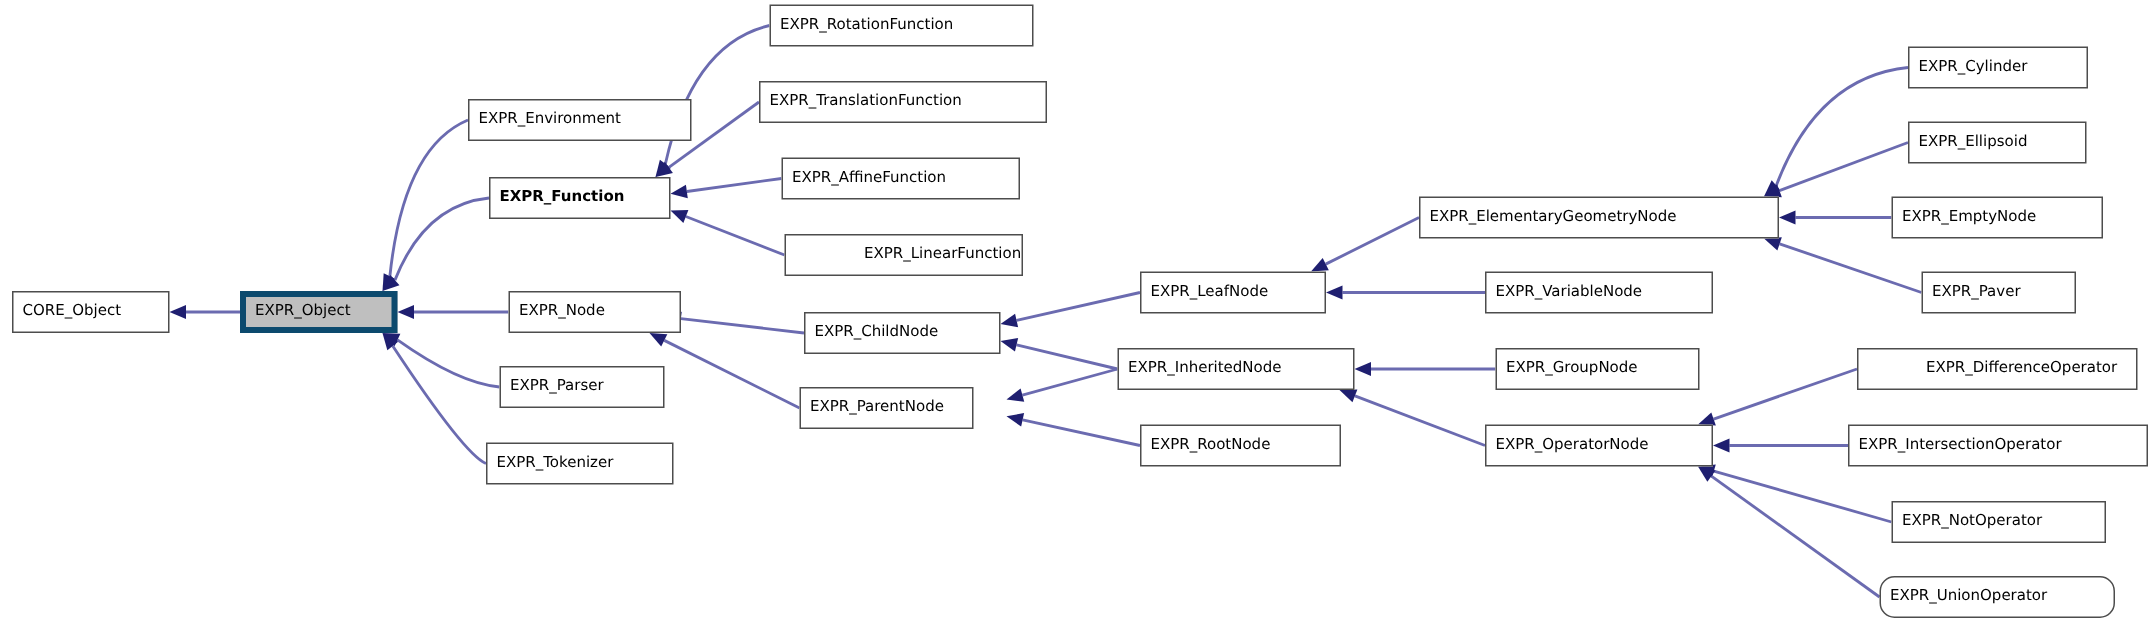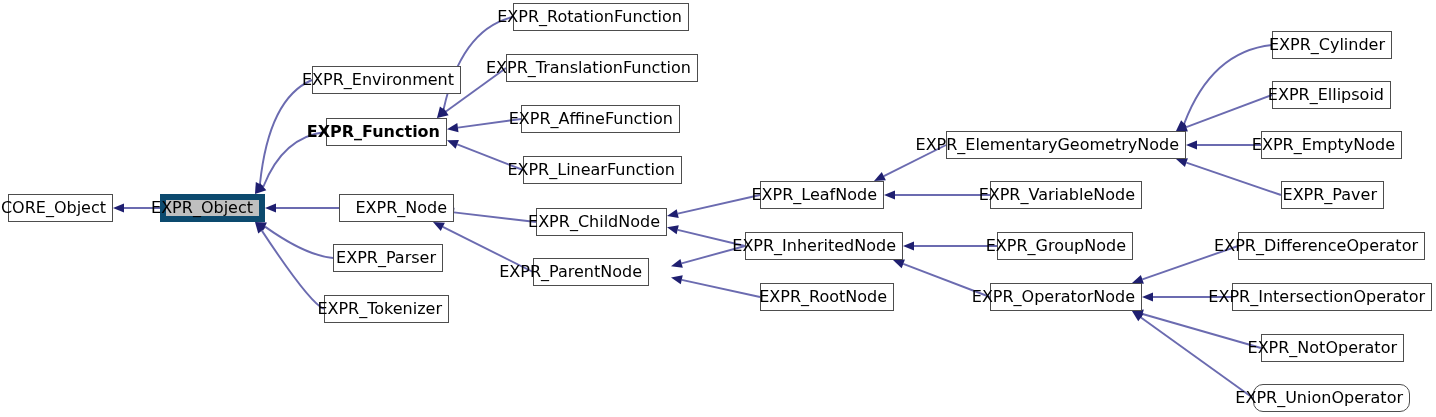--- a/index.html
+++ b/index.html
@@ -23,32 +23,31 @@
     width: 1436px;
     height: 417px;
     pointer-events: none;
   }
   .node-box {
     position: absolute;
     box-sizing: border-box;
     border: 1px solid #4d4d4d;
     background: #ffffff;
     color: #000000;
-    font-size: 16px;
+    font-size: 10px;
     line-height: 1;
     display: flex;
     align-items: center;
-    justify-content: flex-end;
+    justify-content: flex-start;
     white-space: nowrap;
     z-index: 3;
   }
   .node-box.is-root {
     background: #bfbfbf;
-    border: 6px solid #0c4a6e;
-    padding-left: 33px;
+    border: 4px solid #0c4a6e;
   }
   .node-label {
     display: block;
     padding: 0 6px;
   }
 </style>
 </head>
 <body>
 
 <div id="diagram-root">
@@ -232,21 +231,21 @@
       </div>
       <div class="node-box" style="left: 1272px; top: 81px; width: 119px; height: 28px;">
         <span class="node-label">EXPR_Ellipsoid</span>
       </div>
       <div class="node-box" style="left: 1261px; top: 131px; width: 141px; height: 28px;">
         <span class="node-label">EXPR_EmptyNode</span>
       </div>
       <div class="node-box" style="left: 1281px; top: 181px; width: 103px; height: 28px;">
         <span class="node-label">EXPR_Paver</span>
       </div>
-      <div class="node-box" style="left: 1238px; top: 232px; width: 187px; height: 28px;">
+      <div class="node-box" style="left: 1238px; top: 232px; width: 187px; height: 28px; padding-left: 39px;">
         <span class="node-label">EXPR_DifferenceOperator</span>
       </div>
       <div class="node-box" style="left: 1232px; top: 283px; width: 200px; height: 28px;">
         <span class="node-label">EXPR_IntersectionOperator</span>
       </div>
       <div class="node-box" style="left: 1261px; top: 334px; width: 143px; height: 28px;">
         <span class="node-label">EXPR_NotOperator</span>
       </div>
       <div class="node-box" style="left: 1253px; top: 384px; width: 157px; height: 28px; border-radius: 10px;">
         <span class="node-label">EXPR_UnionOperator</span>

